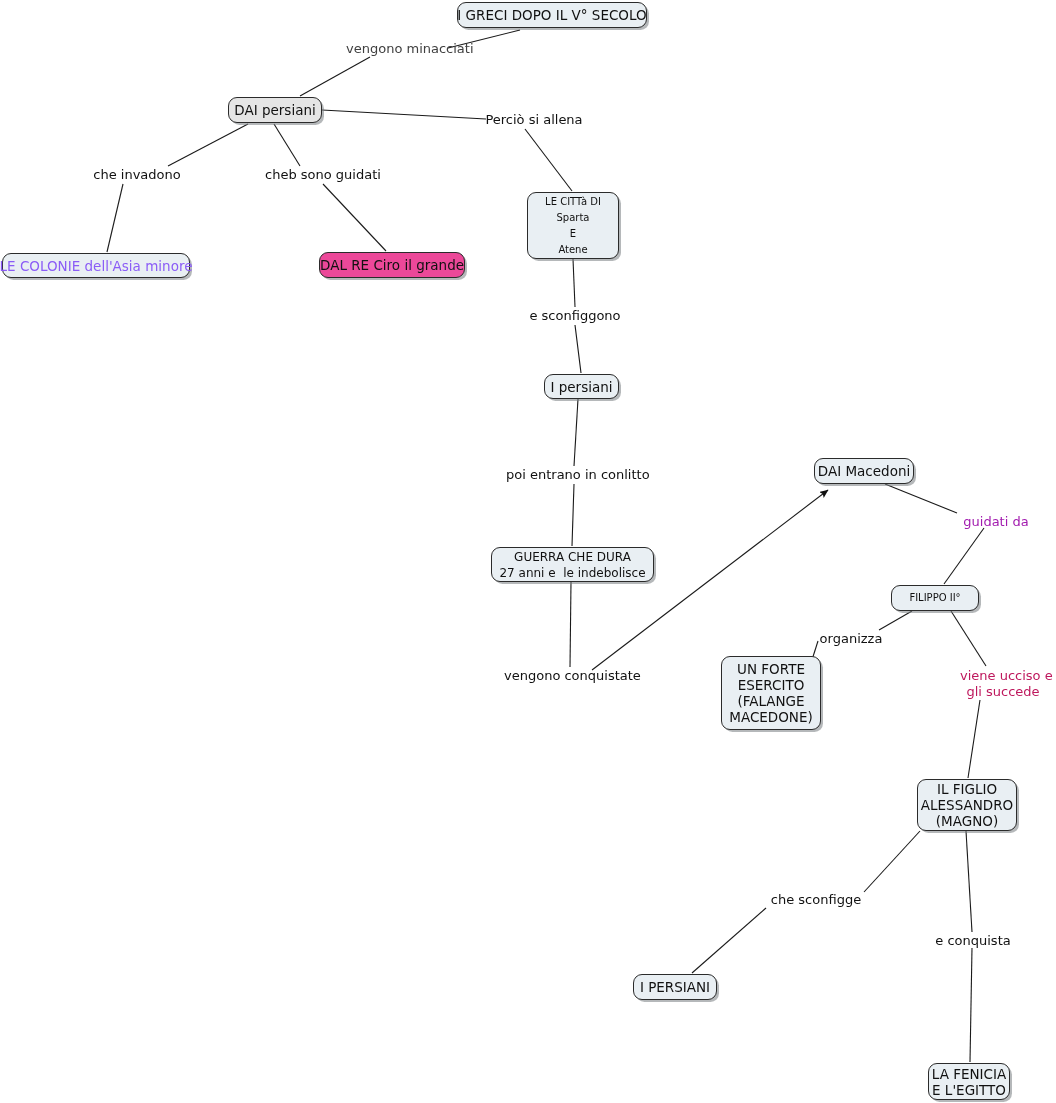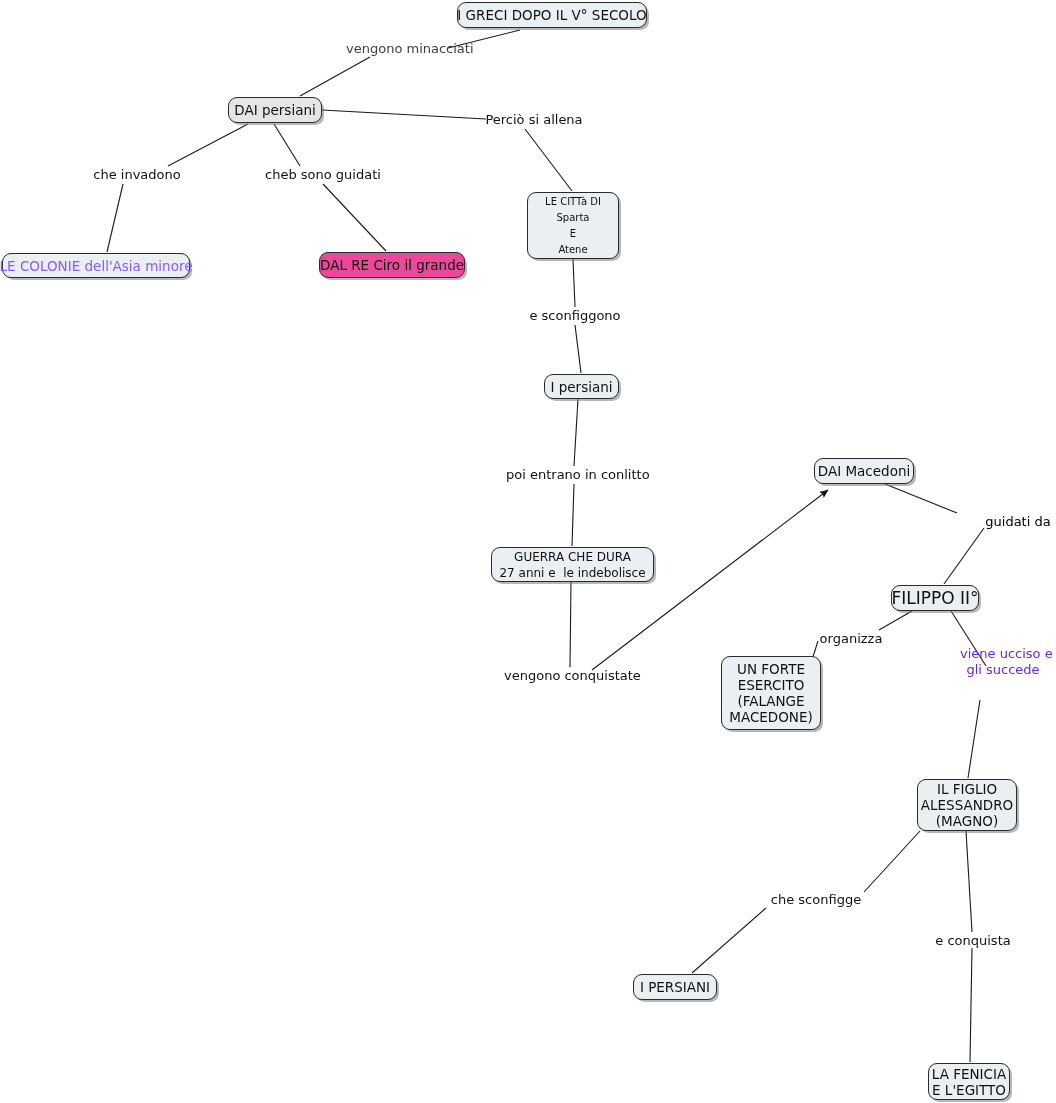--- a/index.html
+++ b/index.html
@@ -95,34 +95,34 @@
   </svg>
   <div id="node-layer">
       <div class="node" style="left: 457px; top: 2px; width: 190px; height: 26px; font-size: 13.5px; background: rgb(233, 239, 243); border-color: rgb(43, 43, 43); color: rgb(17, 17, 17);"><span class="ln">I GRECI DOPO IL V° SECOLO</span></div>
       <div class="node" style="left: 228px; top: 97px; width: 94px; height: 26px; font-size: 13.5px; background: #e5e5e5; border-color: rgb(43, 43, 43); color: rgb(17, 17, 17);"><span class="ln">DAI persiani</span></div>
       <div class="node" style="left: 2px; top: 253px; width: 188px; height: 25px; font-size: 13.5px; background: rgb(233, 239, 243); border-color: rgb(43, 43, 43); color: #8b5cf6;"><span class="ln">LE COLONIE dell'Asia minore</span></div>
       <div class="node" style="left: 319px; top: 252px; width: 146px; height: 26px; font-size: 13.5px; background: #ec4899; border-color: rgb(43, 43, 43); color: rgb(17, 17, 17);"><span class="ln">DAL RE Ciro il grande</span></div>
       <div class="node" style="left: 527px; top: 192px; width: 92px; height: 67px; font-size: 10px; background: rgb(233, 239, 243); border-color: rgb(43, 43, 43); color: rgb(17, 17, 17);"><span class="ln">LE CITTà DI</span><span class="ln">Sparta</span><span class="ln">E</span><span class="ln">Atene</span></div>
       <div class="node" style="left: 544px; top: 374px; width: 75px; height: 25px; font-size: 13.5px; background: rgb(233, 239, 243); border-color: rgb(43, 43, 43); color: rgb(17, 17, 17);"><span class="ln">I persiani</span></div>
       <div class="node" style="left: 491px; top: 547px; width: 163px; height: 35px; font-size: 12px; background: rgb(233, 239, 243); border-color: rgb(43, 43, 43); color: rgb(17, 17, 17);"><span class="ln">GUERRA CHE DURA</span><span class="ln">27 anni e  le indebolisce</span></div>
       <div class="node" style="left: 801px; top: 458px; width: 100px; height: 26px; font-size: 13.5px; background: rgb(233, 239, 243); border-color: rgb(43, 43, 43); color: rgb(17, 17, 17); margin-left: 13px;"><span class="ln">DAI Macedoni</span></div>
-      <div class="node" style="left: 891px; top: 585px; width: 88px; height: 26px; font-size: 17px; background: rgb(233, 239, 243); border-color: rgb(43, 43, 43); color: rgb(17, 17, 17);"><span class="ln">FILIPPO II°</span></div>
+      <div class="node" style="left: 891px; top: 585px; width: 88px; height: 26px; font-size: 10px; background: rgb(233, 239, 243); border-color: rgb(43, 43, 43); color: rgb(17, 17, 17);"><span class="ln">FILIPPO II°</span></div>
       <div class="node" style="left: 721px; top: 656px; width: 100px; height: 74px; font-size: 13.5px; background: rgb(233, 239, 243); border-color: rgb(43, 43, 43); color: rgb(17, 17, 17);"><span class="ln">UN FORTE</span><span class="ln">ESERCITO</span><span class="ln">(FALANGE</span><span class="ln">MACEDONE)</span></div>
       <div class="node" style="left: 917px; top: 779px; width: 100px; height: 52px; font-size: 13.5px; background: rgb(233, 239, 243); border-color: rgb(43, 43, 43); color: rgb(17, 17, 17);"><span class="ln">IL FIGLIO</span><span class="ln">ALESSANDRO</span><span class="ln">(MAGNO)</span></div>
       <div class="node" style="left: 633px; top: 974px; width: 84px; height: 26px; font-size: 13.5px; background: rgb(233, 239, 243); border-color: rgb(43, 43, 43); color: rgb(17, 17, 17);"><span class="ln">I PERSIANI</span></div>
       <div class="node" style="left: 928px; top: 1063px; width: 82px; height: 37px; font-size: 13.5px; background: rgb(233, 239, 243); border-color: rgb(43, 43, 43); color: rgb(17, 17, 17);"><span class="ln">LA FENICIA</span><span class="ln">E L'EGITTO</span></div>
     </div>
   <div id="label-layer">
       <div class="elabel" style="left: 322px; top: 41px; width: 126px; color: #404040; margin-left: 24px;">vengono minacciati</div>
       <div class="elabel" style="left: 89px; top: 167px; width: 96px; color: rgb(17, 17, 17);">che invadono</div>
       <div class="elabel" style="left: 265px; top: 167px; width: 112px; color: rgb(17, 17, 17);">cheb sono guidati</div>
       <div class="elabel" style="left: 485px; top: 112px; width: 98px; color: rgb(17, 17, 17);">Perciò si allena</div>
       <div class="elabel" style="left: 528px; top: 308px; width: 94px; color: rgb(17, 17, 17);">e sconfiggono</div>
       <div class="elabel" style="left: 506px; top: 467px; width: 138px; color: rgb(17, 17, 17);">poi entrano in conlitto</div>
       <div class="elabel" style="left: 504px; top: 668px; width: 136px; color: rgb(17, 17, 17);">vengono conquistate</div>
-      <div class="elabel" style="left: 984px; top: 514px; width: 68px; color: #000000;">guidati da</div>
+      <div class="elabel" style="left: 962px; top: 514px; width: 68px; color: #a21caf;">guidati da</div>
       <div class="elabel" style="left: 818px; top: 631px; width: 66px; color: rgb(17, 17, 17);">organizza</div>
-      <div class="elabel" style="left: 960px; top: 646px; width: 86px; color: #6d28d9;">viene ucciso e
+      <div class="elabel" style="left: 960px; top: 668px; width: 86px; color: #be185d;">viene ucciso e
 gli succede</div>
       <div class="elabel" style="left: 770px; top: 892px; width: 92px; color: rgb(17, 17, 17);">che sconfigge</div>
       <div class="elabel" style="left: 935px; top: 933px; width: 76px; color: rgb(17, 17, 17);">e conquista</div>
     </div>
 </div>
 
 </body></html>

